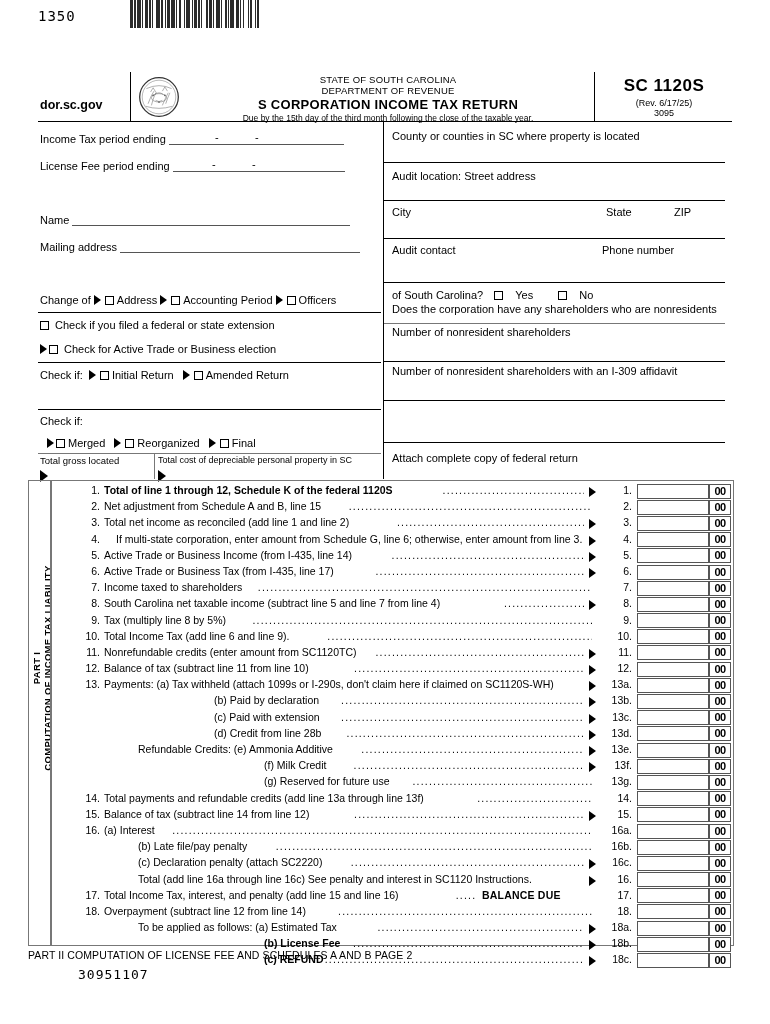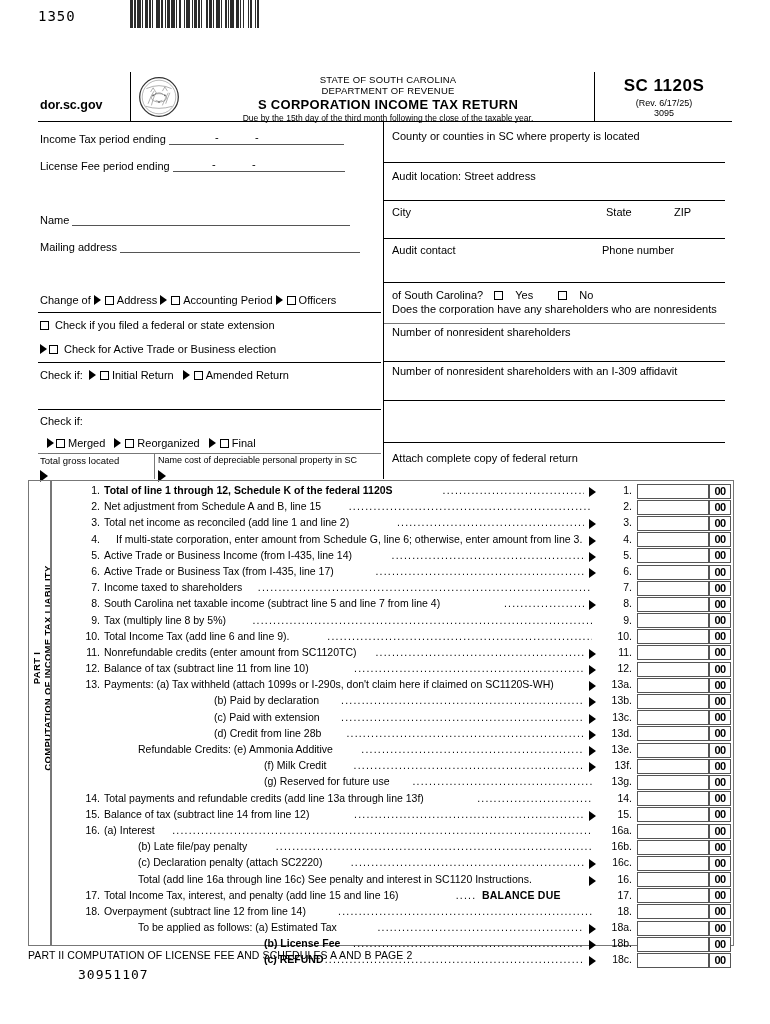--- a/index.html
+++ b/index.html
@@ -199,21 +199,21 @@
         <span class="tri" style="margin-left:6px"></span><span class="chk"></span><span>Reorganized</span>
         <span class="tri" style="margin-left:6px"></span><span class="chk"></span><span>Final</span>
       </div>
       <div style="position:absolute;left:0;top:331px;width:343px;border-bottom:1px solid #777;"></div>
 
       <div style="position:absolute;left:2px;top:333px;font-size:9.5px;">Total gross located</div>
       <div style="position:absolute;left:2px;top:345px;">
         <span class="tri" style="border-top-width:6px;border-bottom-width:6px;border-left-width:8px;"></span>
       </div>
       <div style="position:absolute;left:116px;top:331px;width:1px;height:26px;background:#777;"></div>
-      <div style="position:absolute;left:120px;top:333px;font-size:9px;">Name cost of depreciable personal property in SC</div>
+      <div style="position:absolute;left:120px;top:333px;font-size:9px;">Total cost of depreciable personal property in SC</div>
       <div style="position:absolute;left:120px;top:345px;">
         <span class="tri" style="border-top-width:6px;border-bottom-width:6px;border-left-width:8px;"></span>
       </div>
     </div>
 
     <div class="info-right">
 
       <div style="position:absolute;left:8px;top:8px;font-size:11px;">County or counties in SC where property is located</div>
       <div style="position:absolute;left:0;top:40px;width:341px;" class="sep"></div>
       <div style="position:absolute;left:4px;top:24px;width:334px;height:14px;"></div>

